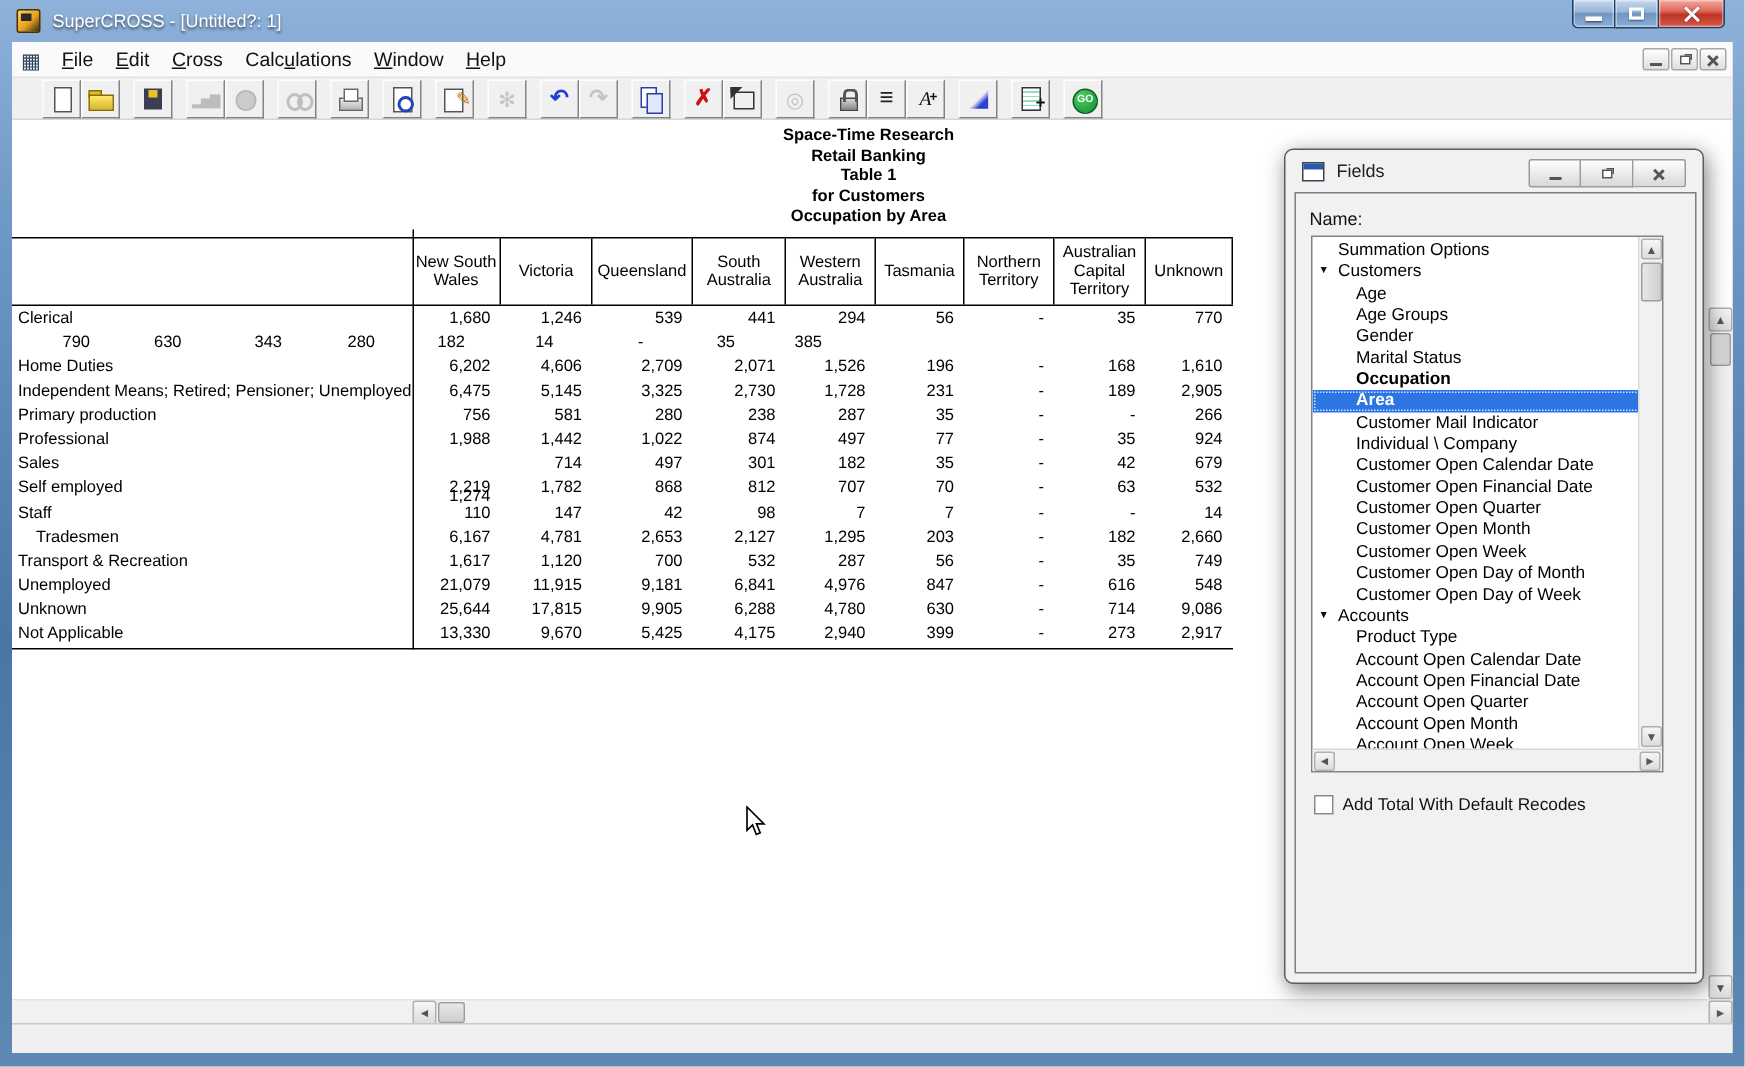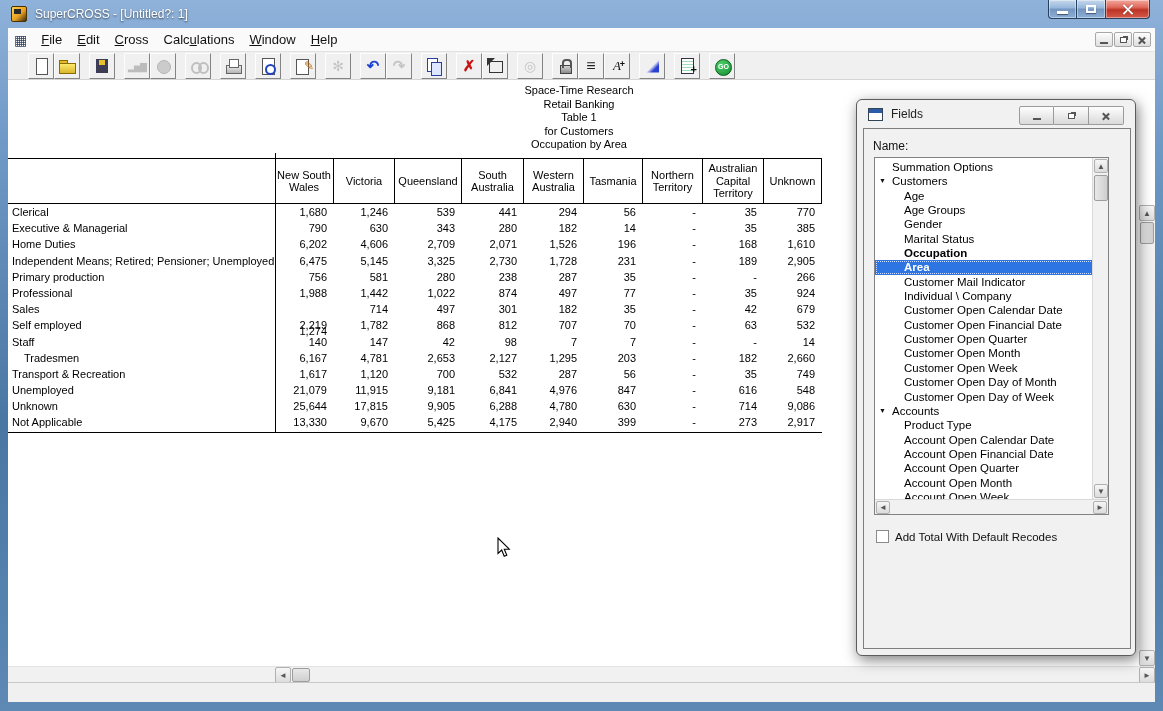--- a/index.html
+++ b/index.html
@@ -88,21 +88,21 @@
   .i-add-table::before{content:"";position:absolute;left:3px;top:1px;width:11px;height:14px;background:
       repeating-linear-gradient(#fff 0 2px,#9db 2px 3px);border:1px solid #334}
   .i-add-table::after{content:"+";position:absolute;right:-1px;bottom:-3px;font-size:11px;font-weight:bold;color:#111}
   .i-go::before{content:"GO";position:absolute;left:2px;top:2px;width:15px;height:15px;border-radius:50%;
       background:radial-gradient(circle at 35% 30%,#4fd06a,#128a2e);color:#fff;font-size:7px;font-weight:bold;
       line-height:14px;border:1px solid #0a5c1e}
 
   
   .docarea{position:absolute;left:0;top:52px;width:100%;height:586px;background:#fff}
   .tabletitle{position:absolute;left:263px;top:4px;width:616px;text-align:center;
-              font-size:11px;font-weight:normal;line-height:13.6px;color:#000}
+              font-size:11px;font-weight:bold;line-height:13.6px;color:#000}
   .theader{position:absolute;left:0;top:78px;width:814px;height:46px;display:flex;
            border-top:1px solid #000;border-bottom:1px solid #000}
   .hcell{height:100%;display:flex;align-items:center;justify-content:center;text-align:center;
          font-size:11px;line-height:12.5px;padding:1px 2px;border-right:1px solid #000}
   .hcell.labcell{border-right:none}
   .trows{position:absolute;left:0;top:124px;width:814px}
   .trow{display:flex;height:16.2px;line-height:16.2px;font-size:11px}
   .tcell{height:16.2px;overflow:hidden;white-space:nowrap}
   .tlabel{padding-left:4px}
   .tval{text-align:right;padding-right:7px}
@@ -358,21 +358,20 @@
             <div class="tcell tval" style="width: 61px;">1,246</div>
             <div class="tcell tval" style="width: 67px;">539</div>
             <div class="tcell tval" style="width: 62px;">441</div>
             <div class="tcell tval" style="width: 60px;">294</div>
             <div class="tcell tval" style="width: 59px;">56</div>
             <div class="tcell tval" style="width: 60px;">-</div>
             <div class="tcell tval" style="width: 61px;">35</div>
             <div class="tcell tval" style="width: 58px;">770</div>
           </div>
           <div class="trow">
-            <div class="tcell tlabel" style="width: 267px;">Executive &amp; Managerial</div>
             <div class="tcell tval" style="width: 59px;">790</div>
             <div class="tcell tval" style="width: 61px;">630</div>
             <div class="tcell tval" style="width: 67px;">343</div>
             <div class="tcell tval" style="width: 62px;">280</div>
             <div class="tcell tval" style="width: 60px;">182</div>
             <div class="tcell tval" style="width: 59px;">14</div>
             <div class="tcell tval" style="width: 60px;">-</div>
             <div class="tcell tval" style="width: 61px;">35</div>
             <div class="tcell tval" style="width: 58px;">385</div>
           </div>
@@ -443,21 +442,21 @@
             <div class="tcell tval" style="width: 67px;">868</div>
             <div class="tcell tval" style="width: 62px;">812</div>
             <div class="tcell tval" style="width: 60px;">707</div>
             <div class="tcell tval" style="width: 59px;">70</div>
             <div class="tcell tval" style="width: 60px;">-</div>
             <div class="tcell tval" style="width: 61px;">63</div>
             <div class="tcell tval" style="width: 58px;">532</div>
           </div>
           <div class="trow">
             <div class="tcell tlabel" style="width: 267px;">Staff</div>
-            <div class="tcell tval" style="width: 59px;">140</div>
+            <div class="tcell tval" style="width: 59px;">110</div>
             <div class="tcell tval" style="width: 61px;">147</div>
             <div class="tcell tval" style="width: 67px;">42</div>
             <div class="tcell tval" style="width: 62px;">98</div>
             <div class="tcell tval" style="width: 60px;">7</div>
             <div class="tcell tval" style="width: 59px;">7</div>
             <div class="tcell tval" style="width: 60px;">-</div>
             <div class="tcell tval" style="width: 61px;">-</div>
             <div class="tcell tval" style="width: 58px;">14</div>
           </div>
           <div class="trow">

